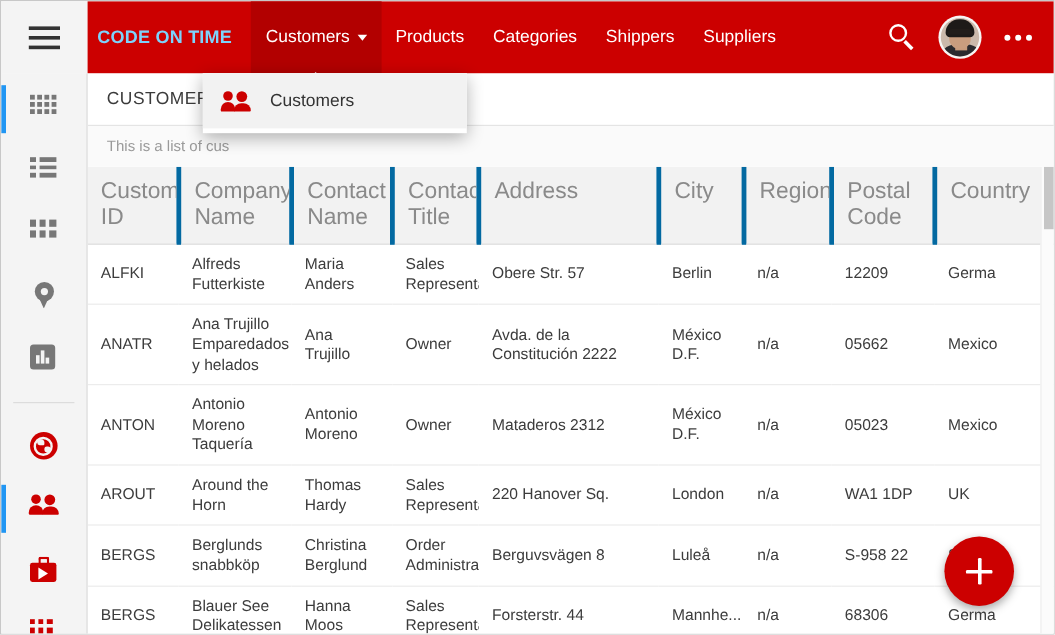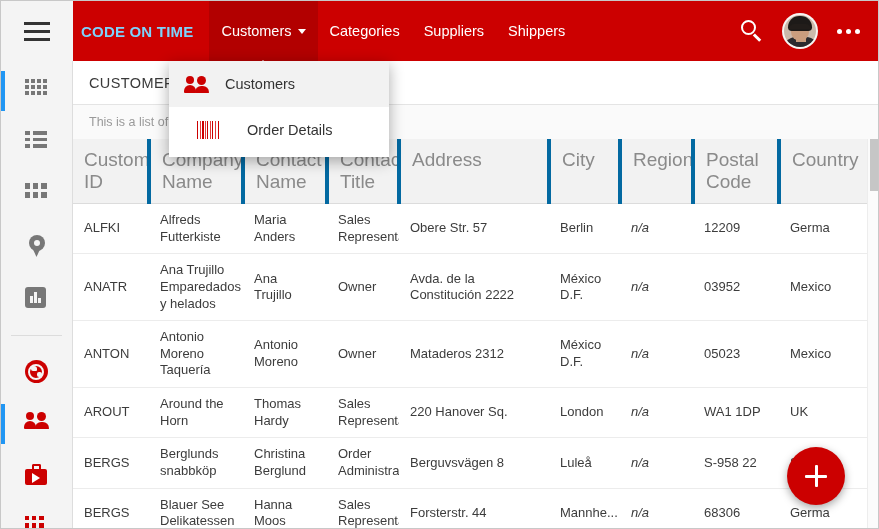--- a/index.html
+++ b/index.html
@@ -197,21 +197,21 @@
   table.grid td {
     border-bottom: 1px solid #ececec;
     color: #3c3c3c; font-size: 13px;
     vertical-align: middle;
     padding: 8px 10px 8px 11px;
     height: 50px;
     overflow: hidden;
     white-space: normal;
     line-height: 1.28;
   }
-  td.na { color: #a8a8a8; font-style: italic; }
+  td.na { color: #a8a8a8; }
   .scroll-area { position: relative; height: 391px; overflow: hidden; }
 
   
   .vscroll {
     position: absolute; right: 0; top: 0;
     width: 13px; height: 391px;
     background: #fbfbfb; border-left: 1px solid #ededed;
     z-index: 12; cursor: pointer;
   }
   .vthumb { position: absolute; left: 2px; top: 0; width: 9px; height: 52px; background: #c6c6c6; border-radius: 0; }
@@ -419,21 +419,21 @@
             <td>Germa</td>
           </tr>
           <tr>
             <td>ANATR</td>
             <td>Ana Trujillo Emparedados y helados</td>
             <td>Ana Trujillo</td>
             <td>Owner</td>
             <td>Avda. de la Constitución 2222</td>
             <td>México D.F.</td>
             <td class="na">n/a</td>
-            <td>03952</td>
+            <td>05662</td>
             <td>Mexico</td>
           </tr>
           <tr>
             <td>ANTON</td>
             <td>Antonio Moreno Taquería</td>
             <td>Antonio Moreno</td>
             <td>Owner</td>
             <td>Mataderos 2312</td>
             <td>México D.F.</td>
             <td class="na">n/a</td>
@@ -506,27 +506,30 @@
     </div>
     <div class="navbar">
       <div class="brand">CODE ON TIME</div>
 
       <div class="navitem active">
         <span>Customers</span>
         <span class="caret"></span>
         <span class="nav-arrow"></span>
       </div>
       <div class="navitem">
+        <span>Products</span>
+      </div>
+      <div class="navitem">
         <span>Categories</span>
+      </div>
+      <div class="navitem">
+        <span>Shippers</span>
       </div>
       <div class="navitem">
         <span>Suppliers</span>
-      </div>
-      <div class="navitem">
-        <span>Shippers</span>
       </div>
 
       <div class="nav-spacer"></div>
 
       <div class="nav-right">
         <div class="icon-btn">
           <div class="search-glyph">
             <span class="ring"></span>
               <span class="stem"></span>
           </div>
@@ -556,31 +559,15 @@
       <span class="dd-ico">
         <span class="ic-people">
           <span class="h1" style="background:#cc0000"></span>
           <span class="h2" style="background:#cc0000"></span>
           <span class="b1" style="background:#cc0000"></span>
           <span class="b2" style="background:#cc0000"></span>
         </span>
       </span>
       <span class="dd-label">Customers</span>
     </div>
-    <div class="dd-item lvl2">
-      <span class="dd-ico">
-        <span class="ic-barcode">
-          <i class="d" style="width:2px"></i>
-            <i style="width:1px"></i>
-            <i class="d" style="width:3px"></i>
-          <i style="width:1px"></i>
-            <i class="d" style="width:2px"></i>
-            <i style="width:2px"></i>
-          <i class="d" style="width:1px"></i>
-            <i style="width:3px"></i>
-            <i class="d" style="width:2px"></i>
-        </span>
-      </span>
-      <span class="dd-label">Order Details</span>
-    </div>
   </div>
 
 </div>
 
 </body></html>

